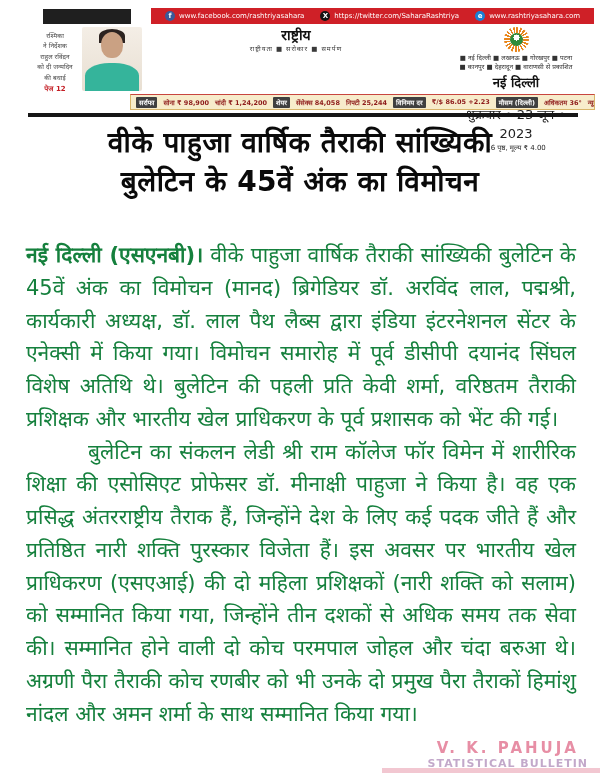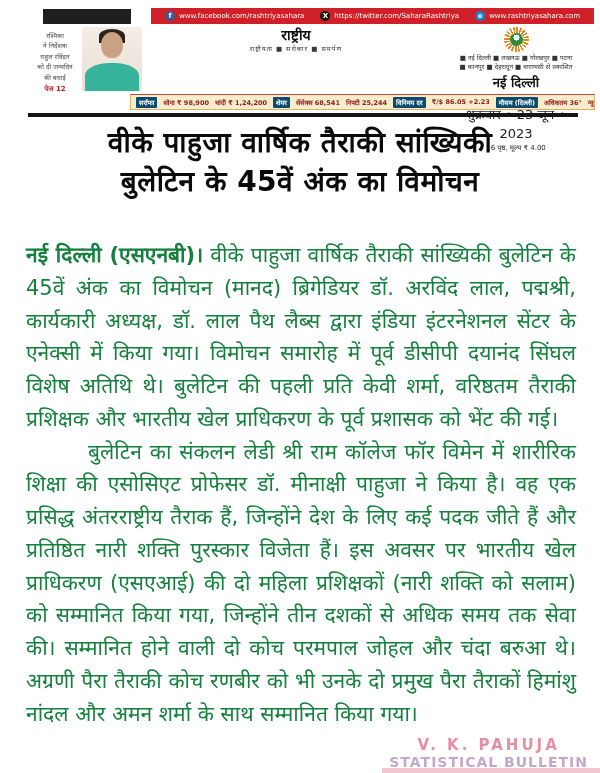--- a/index.html
+++ b/index.html
@@ -47,39 +47,39 @@
               background:radial-gradient(circle at 50% 35%, #ffffff 0 28%, #2e8b3a 29% 100%); }
   .edition-city { font-size:13px; font-weight:bold; margin-top:1px; color:#111; }
   .edition-date { font-size:13px; margin-top:13px; color:#222; }
   .edition-price { font-size:7px; color:#222; }
 
   
   .market-strip { position:absolute; top:94px; left:130px; right:5px; height:14px; background:#f7eccb;
                   border:1px solid #d8b56a; border-top:1px solid #c8453f; display:flex; align-items:center;
                   gap:6px; padding:0 5px; font-size:6.5px; color:#8e1b1b; font-weight:bold;
                   white-space:nowrap; overflow:hidden; }
-  .chip { background:#0c4a6e; color:#fff; padding:1px 3px; border-radius:1px; font-size:6.5px; }
+  .chip { background:#404040; color:#fff; padding:1px 3px; border-radius:1px; font-size:6.5px; }
 
   .rule { position:absolute; top:113px; left:28px; right:22px; height:4px; background:#161616; }
 
   
   .headline { position:absolute; top:123px; left:22px; right:22px; text-align:center;
               font-weight:bold; color:#0a0a0a; font-size:28px; line-height:1.4; letter-spacing:0.5px; }
 
   
   .article { position:absolute; top:239px; left:26px; right:24px; font-size:21px; line-height:1.56;
              color:#15803d; text-align:justify; }
   .article p { margin:0; }
   .article .p2 { text-indent:62px; }
   .lead { font-weight:bold; }
 
   
   .watermark { position:absolute; right:12px; bottom:3px; text-align:center; font-weight:bold; opacity:0.8; }
   .wm1 { color:#e2738f; font-size:15px; letter-spacing:3px; }
-  .wm2 { color:#b493bd; font-size:14px; letter-spacing:1px; }
+  .wm2 { color:#b493bd; font-size:11px; letter-spacing:1px; }
   .bottom-strip { position:absolute; right:0; bottom:0; width:218px; height:5px; background:#f2c7d1; }
 </style>
 </head>
 <body>
 
 <div class="page">
 
   <div class="social-bar">
     <div class="social-black"></div>
     <div class="social-red">
@@ -127,21 +127,21 @@
       <div class="edition-date">शुक्रवार • 23 जून • 2023</div>
       <div class="edition-price">16 पृष्ठ, मूल्य ₹ 4.00</div>
     </div>
   </div>
 
   <div class="market-strip">
     <span class="chip">सर्राफा</span>
     <span>सोना ₹ 98,900</span>
     <span>चांदी ₹ 1,24,200</span>
     <span class="chip">शेयर</span>
-    <span>सेंसेक्स 68,541</span>
+    <span>सेंसेक्स 84,058</span>
     <span>निफ्टी 25,244</span>
     <span class="chip">विनिमय दर</span>
     <span>₹/$ 86.05 +2.23</span>
     <span class="chip">मौसम (दिल्ली)</span>
     <span>अधिकतम 36°</span>
     <span>न्यूनतम 28°</span>
   </div>
 
   <div class="rule"></div>
 

